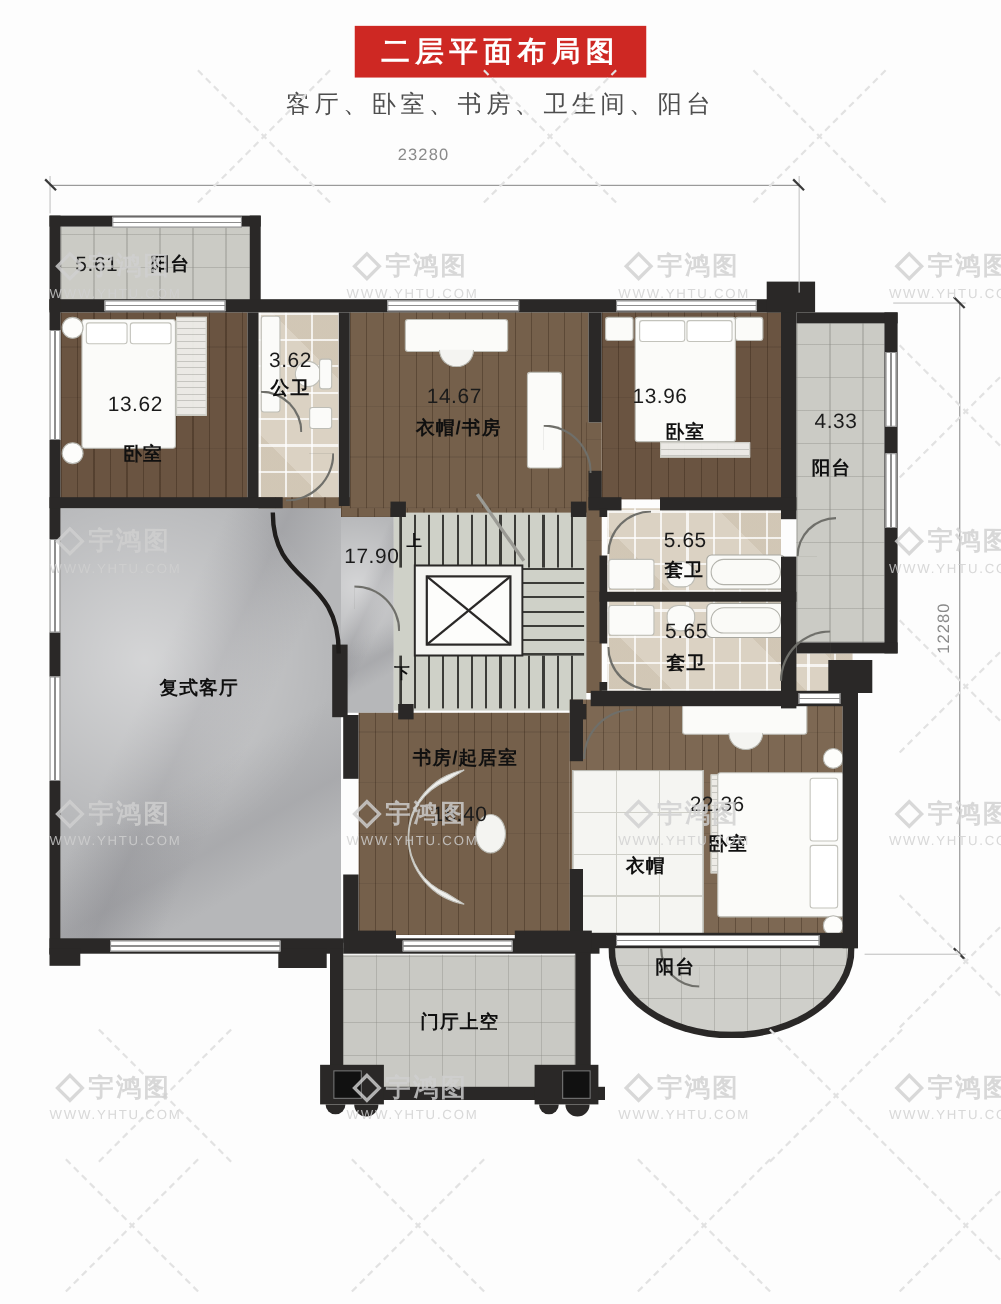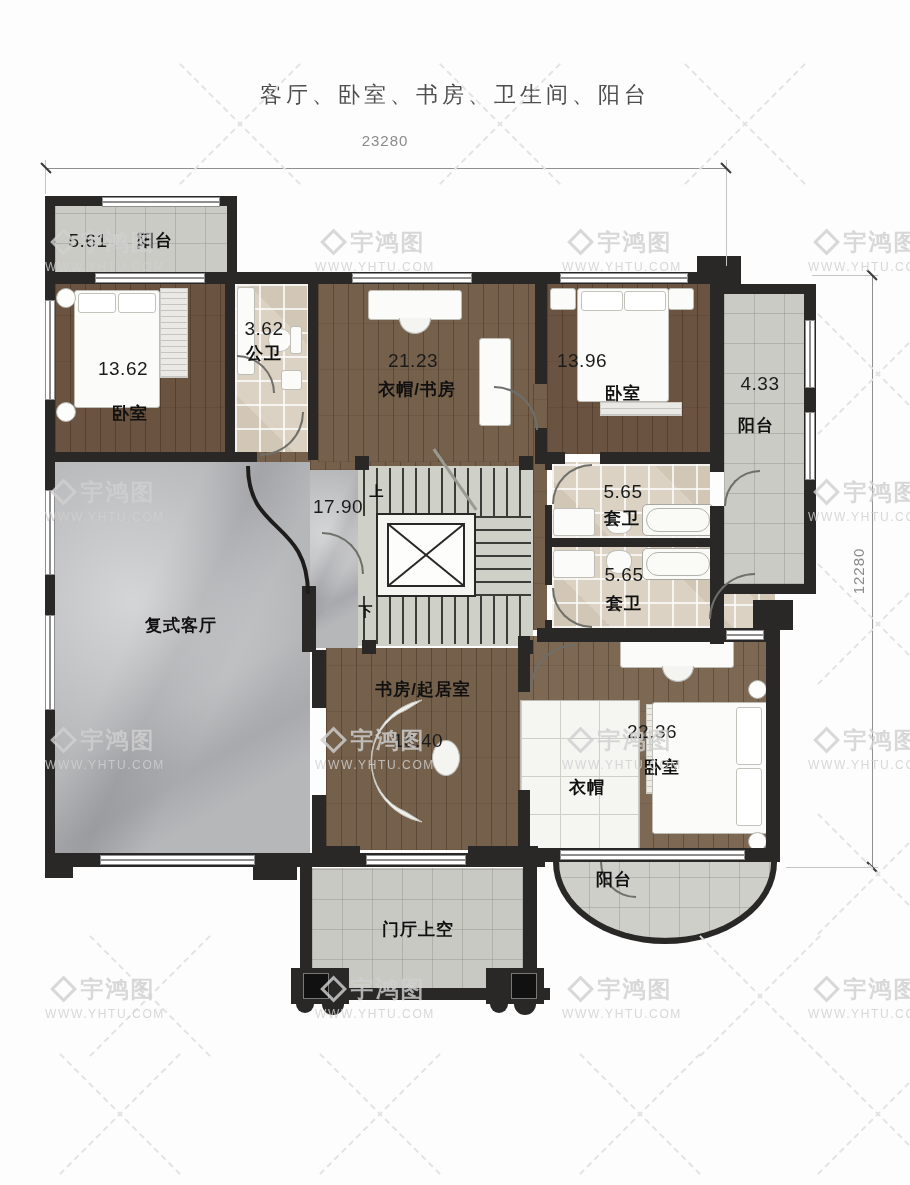--- a/index.html
+++ b/index.html
@@ -77,20 +77,21 @@
   .dx{position:absolute;width:170px;height:170px;transform:translate(-50%,-50%);z-index:39;pointer-events:none;}
   .dx::before,.dx::after{content:"";position:absolute;left:0;top:50%;width:100%;border-top:2px dashed #e2e2e2;}
   .dx::before{transform:rotate(45deg);}
   .dx::after{transform:rotate(-45deg);}
 </style>
 </head>
 <body>
 
 <div class="canvas">
 
+  <div class="banner">二层平面布局图</div>
   <div class="subtitle">客厅、卧室、书房、卫生间、阳台</div>
 
   <div class="dimline" style="left:45px;top:168px;width:681px;height:1px;"></div>
   <div class="tick" style="left:39px;top:167px;transform:rotate(45deg);"></div>
   <div class="tick" style="left:719px;top:167px;transform:rotate(45deg);"></div>
   <div class="ext" style="left:45px;top:160px;width:1px;height:34px;"></div>
   <div class="ext" style="left:726px;top:160px;width:1px;height:106px;"></div>
   <div class="dimtext" style="left:385px;top:149px;transform:translate(-50%,-100%);">23280</div>
 
   <div class="dimline" style="left:872px;top:275px;width:1px;height:592px;"></div>
@@ -265,23 +266,23 @@
     <div class="door bl" style="left:600px;top:862px;width:34px;height:34px;"></div>
     <div class="door tl" style="left:724px;top:470px;width:34px;height:34px;"></div>
     <div class="door tr" style="left:322px;top:532px;width:40px;height:40px;"></div>
 
     <span class="num" style="left:88px;top:241px;">5.61</span>
     <span class="rname" style="left:155px;top:240px;">阳台</span>
     <span class="num" style="left:123px;top:369px;">13.62</span>
     <span class="rname" style="left:130px;top:413px;">卧室</span>
     <span class="num" style="left:264px;top:329px;">3.62</span>
     <span class="rname" style="left:264px;top:353px;">公卫</span>
-    <span class="num" style="left:413px;top:361px;">21.23</span>
+    <span class="num" style="left:413px;top:361px;">14.67</span>
     <span class="rname" style="left:417px;top:389px;">衣帽/书房</span>
-    <span class="num" style="left:582px;top:361px;">13.96</span>
+    <span class="num" style="left:600px;top:361px;">13.96</span>
     <span class="rname" style="left:623px;top:393px;">卧室</span>
     <span class="num" style="left:760px;top:384px;">4.33</span>
     <span class="rname" style="left:756px;top:425px;">阳台</span>
     <span class="num" style="left:338px;top:507px;">17.90</span>
     <span class="num" style="left:623px;top:492px;">5.65</span>
     <span class="rname" style="left:622px;top:518px;">套卫</span>
     <span class="num" style="left:624px;top:575px;">5.65</span>
     <span class="rname" style="left:624px;top:603px;">套卫</span>
     <span class="rname" style="left:181px;top:625px;">复式客厅</span>
     <span class="rname" style="left:423px;top:689px;">书房/起居室</span>

